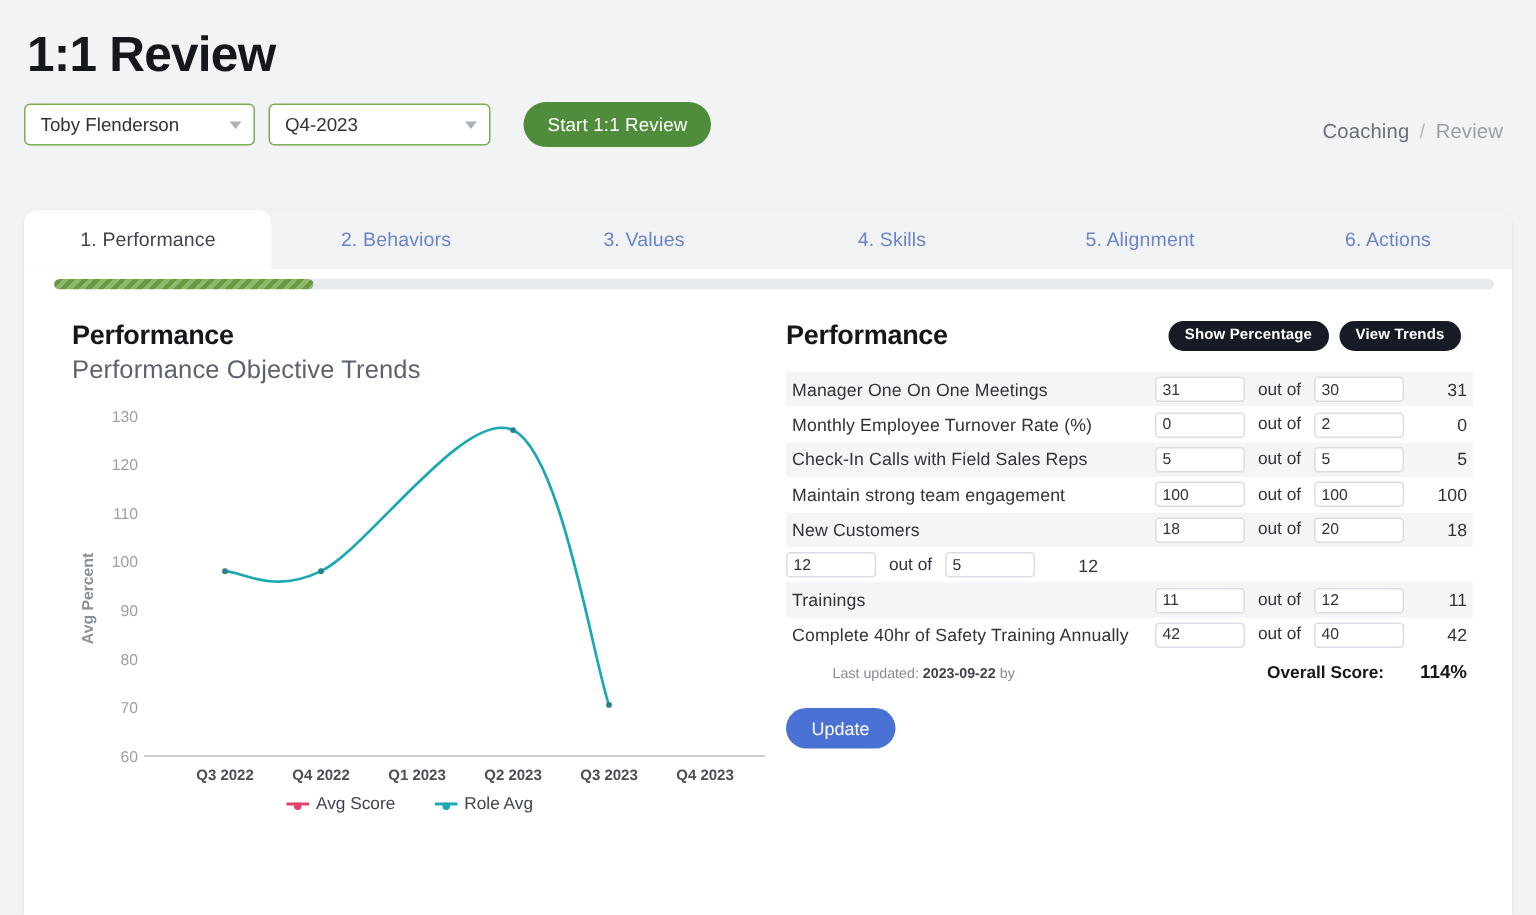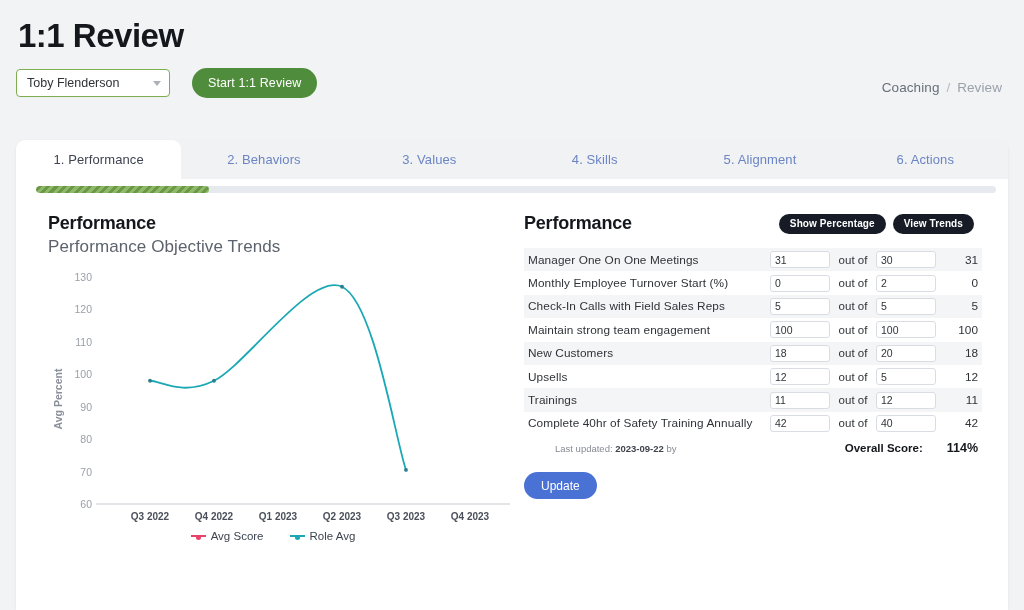--- a/index.html
+++ b/index.html
@@ -174,20 +174,24 @@
 
   <h1 id="page-title">1:1 Review</h1>
 
   <div id="header-controls">
 
     <div class="select-box" id="person-select">
       <span>Toby Flenderson</span>
       <span class="caret"></span>
     </div>
 
+    <div class="select-box" id="period-select">
+      <span>Q4-2023</span>
+      <span class="caret"></span>
+    </div>
 
     <button id="start-review-button">Start 1:1 Review</button>
   </div>
 
   <div id="breadcrumb">
     <span class="crumb-parent">Coaching</span>
     <span class="crumb-sep">/</span>
     <span class="crumb-current">Review</span>
   </div>
 </div>
@@ -284,21 +288,21 @@
 
       <div id="objective-table">
           <div class="obj-row odd">
             <div class="obj-label">Manager One On One Meetings</div>
             <input class="obj-input" value="31" style="">
             <div class="obj-outof">out of</div>
             <input class="obj-input" value="30" style="">
             <div class="obj-score">31</div>
           </div>
           <div class="obj-row even">
-            <div class="obj-label">Monthly Employee Turnover Start (%)</div>
+            <div class="obj-label">Monthly Employee Turnover Rate (%)</div>
             <input class="obj-input" value="0" style="">
             <div class="obj-outof">out of</div>
             <input class="obj-input" value="2" style="">
             <div class="obj-score">0</div>
           </div>
           <div class="obj-row odd">
             <div class="obj-label">Check-In Calls with Field Sales Reps</div>
             <input class="obj-input" value="5" style="">
             <div class="obj-outof">out of</div>
             <input class="obj-input" value="5" style="">
@@ -312,21 +316,20 @@
             <div class="obj-score">100</div>
           </div>
           <div class="obj-row odd">
             <div class="obj-label">New Customers</div>
             <input class="obj-input" value="18" style="">
             <div class="obj-outof">out of</div>
             <input class="obj-input" value="20" style="">
             <div class="obj-score">18</div>
           </div>
           <div class="obj-row even">
-            <div class="obj-label">Upsells</div>
             <input class="obj-input" value="12" style="">
             <div class="obj-outof">out of</div>
             <input class="obj-input" value="5" style="">
             <div class="obj-score">12</div>
           </div>
           <div class="obj-row odd">
             <div class="obj-label">Trainings</div>
             <input class="obj-input" value="11" style="">
             <div class="obj-outof">out of</div>
             <input class="obj-input" value="12" style="">

